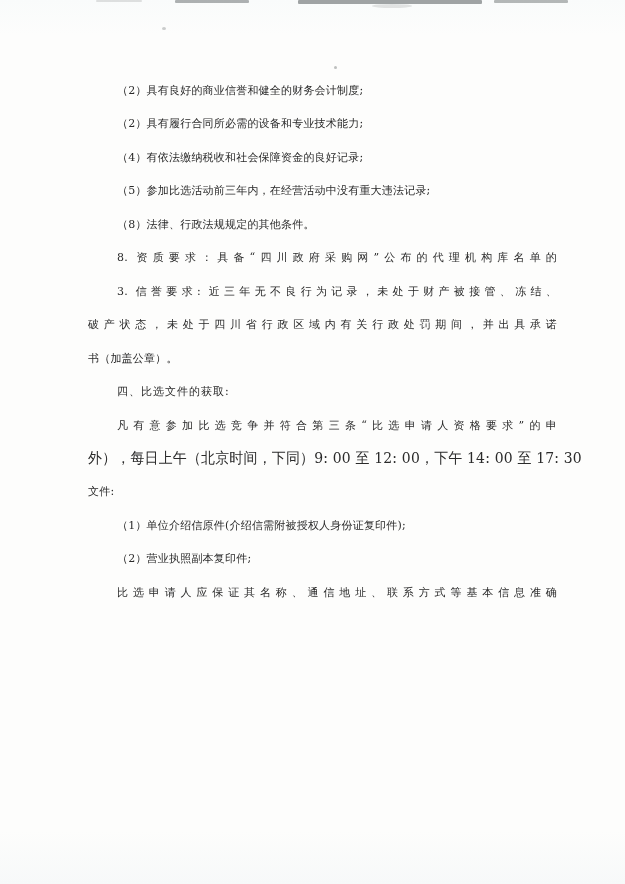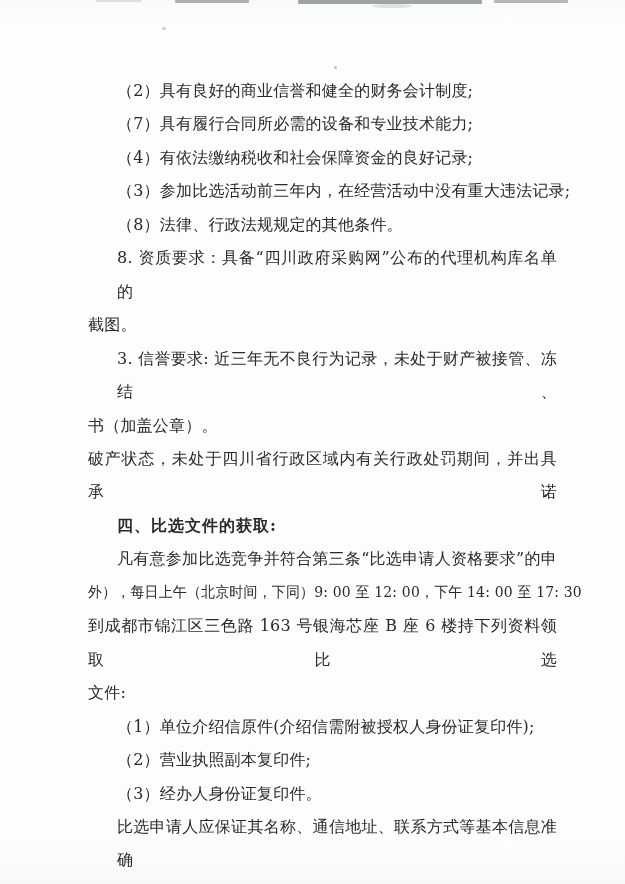--- a/index.html
+++ b/index.html
@@ -30,27 +30,27 @@
   .dot2 { left: 334px; top: 66px; width: 3px; height: 3px; opacity: .45; border-radius: 50%; }
 
   .content {
     position: absolute;
     left: 88px;
     top: 74px;
     width: 469px;
     color: #2a2a2a;
   }
   .line {
-    font-size: 16px;
+    font-size: 11px;
     line-height: 33.45px;
     letter-spacing: 0.2px;
     white-space: nowrap;
   }
   .indent { padding-left: 29px; }
-  .bold { font-weight: 700; letter-spacing: 1px; }
+  .bold { font-weight: 400; letter-spacing: 1px; }
   .just {
     white-space: normal;
     text-align: justify;
     text-align-last: justify;
   }
   .fs15 { font-size: 15px; }
   .sx {
     white-space: nowrap;
     transform: scaleX(0.93);
     transform-origin: 0 50%;
@@ -64,34 +64,31 @@
   <div class="artifact a1"></div>
   <div class="artifact a2"></div>
   <div class="artifact a2b"></div>
   <div class="artifact a3"></div>
   <div class="artifact a4"></div>
   <div class="artifact dot1"></div>
   <div class="artifact dot2"></div>
 
   <div class="content">
     <div class="line indent">（2）具有良好的商业信誉和健全的财务会计制度;</div>
-    <div class="line indent">（7）具有履行合同所必需的设备和专业技术能力;</div>
+    <div class="line indent">（2）具有履行合同所必需的设备和专业技术能力;</div>
     <div class="line indent">（4）有依法缴纳税收和社会保障资金的良好记录;</div>
-    <div class="line indent">（3）参加比选活动前三年内，在经营活动中没有重大违法记录;</div>
+    <div class="line indent">（5）参加比选活动前三年内，在经营活动中没有重大违法记录;</div>
     <div class="line indent">（8）法律、行政法规规定的其他条件。</div>
     <div class="line indent just">8. 资质要求：具备“四川政府采购网”公布的代理机构库名单的</div>
-    <div class="line">截图。</div>
     <div class="line indent just">3. 信誉要求: 近三年无不良行为记录，未处于财产被接管、冻结、</div>
+    <div class="line just">破产状态，未处于四川省行政区域内有关行政处罚期间，并出具承诺</div>
     <div class="line">书（加盖公章）。</div>
-    <div class="line just">破产状态，未处于四川省行政区域内有关行政处罚期间，并出具承诺</div>
     <div class="line indent bold">四、比选文件的获取:</div>
     <div class="line indent just">凡有意参加比选竞争并符合第三条“比选申请人资格要求”的申</div>
     <div class="line sx fs15">外），每日上午（北京时间，下同）9: 00 至 12: 00，下午 14: 00 至 17: 30</div>
-    <div class="line just">到成都市锦江区三色路 163 号银海芯座 B 座 6 楼持下列资料领取比选</div>
     <div class="line">文件:</div>
     <div class="line indent">（1）单位介绍信原件(介绍信需附被授权人身份证复印件);</div>
     <div class="line indent">（2）营业执照副本复印件;</div>
-    <div class="line indent">（3）经办人身份证复印件。</div>
     <div class="line indent just">比选申请人应保证其名称、通信地址、联系方式等基本信息准确</div>
 
   </div>
 
 </div>
 
 </body></html>

